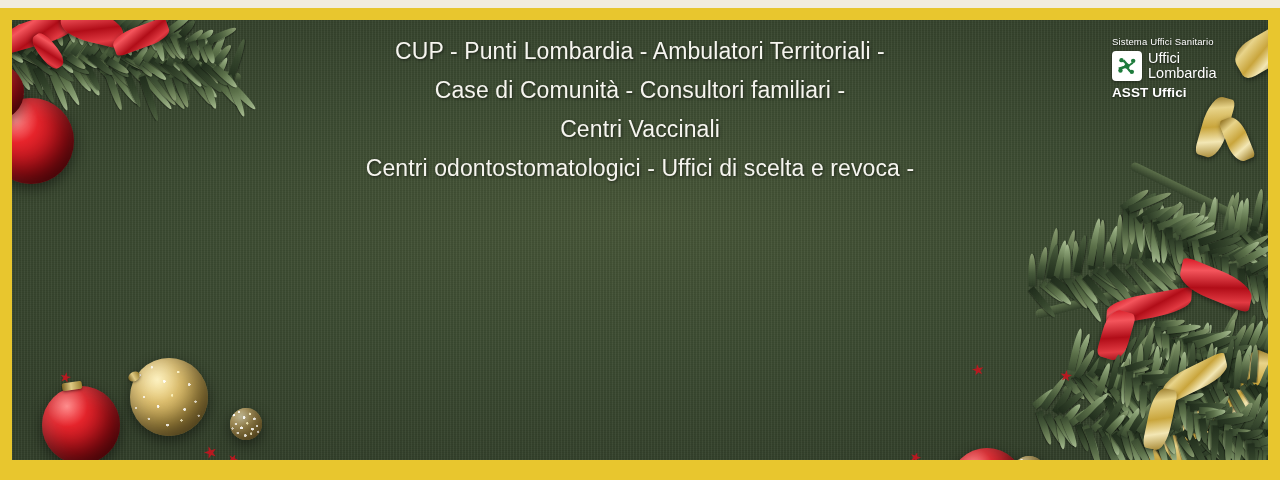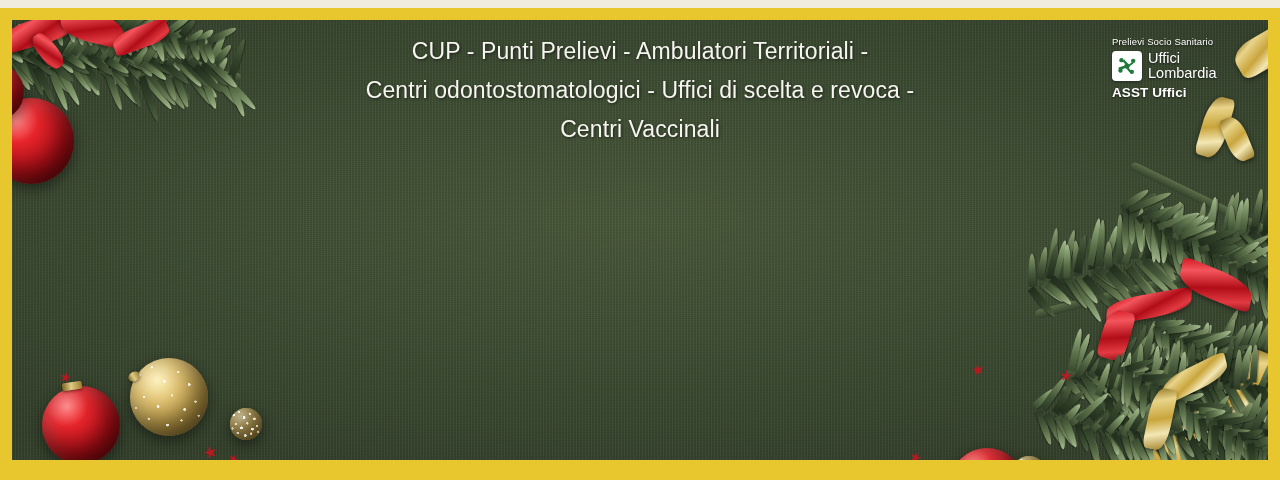--- a/index.html
+++ b/index.html
@@ -949,21 +949,21 @@
             <i class="needle dk" style="left:166.6px;top:83.5px;width:26.1px;transform:rotate(-15.7deg);"></i>
             <i class="needle lt" style="left:165.1px;top:85.9px;width:31.6px;transform:rotate(91.5deg);"></i>
             <i class="needle dk" style="left:169.0px;top:91.7px;width:38.1px;transform:rotate(94.6deg);"></i>
           </div>
       </div>
       <div class="ribbon-gold" style="left:58px; top:6px; width:70px; height:24px; transform:rotate(-26deg) skewX(-12deg); border-radius:40% 14% 42% 16%;"></div>
       <div class="ribbon-gold" style="left:46px; top:28px; width:24px; height:62px; transform:rotate(12deg); border-radius:46% 16% 42% 18%;"></div>
     </div>
 
     <div class="logo-block">
-      <div class="logo-sistema">Prelievi Socio Sanitario</div>
+      <div class="logo-sistema">Sistema Uffici Sanitario</div>
       <div class="logo-mid">
         <div class="logo-mark">
           <svg width="22" height="22" viewBox="0 0 64 64" aria-hidden="true">
             <g fill="#1e7b3c">
               <circle cx="32" cy="32" r="7.5"></circle>
               <circle cx="16" cy="15" r="6.4"></circle>
               <circle cx="50" cy="17" r="6.4"></circle>
               <circle cx="13" cy="45" r="6.4"></circle>
               <circle cx="46" cy="49" r="6.4"></circle>
               <path d="M32 32 L19 18 L24 13 L36 27 Z"></path>
@@ -977,20 +977,21 @@
         <div class="logo-words">
           <div>Uffici</div>
           <div>Lombardia</div>
         </div>
       </div>
       <div class="logo-asst">ASST Uffici</div>
     </div>
 
     <div class="content">
       <div class="subs">
-        <div class="subline">CUP  -    Punti Prelievi  -  Ambulatori Territoriali  -</div>
+        <div class="subline">CUP  -    Punti Lombardia  -  Ambulatori Territoriali  -</div>
+        <div class="subline">Case di Comunità  -  Consultori familiari  -</div>
+        <div class="subline">Centri Vaccinali</div>
         <div class="subline">Centri odontostomatologici  -  Uffici di scelta e revoca  -</div>
-        <div class="subline">Centri Vaccinali</div>
       </div>
     </div>
 
   </div>
 </div>
 
 </body></html>

